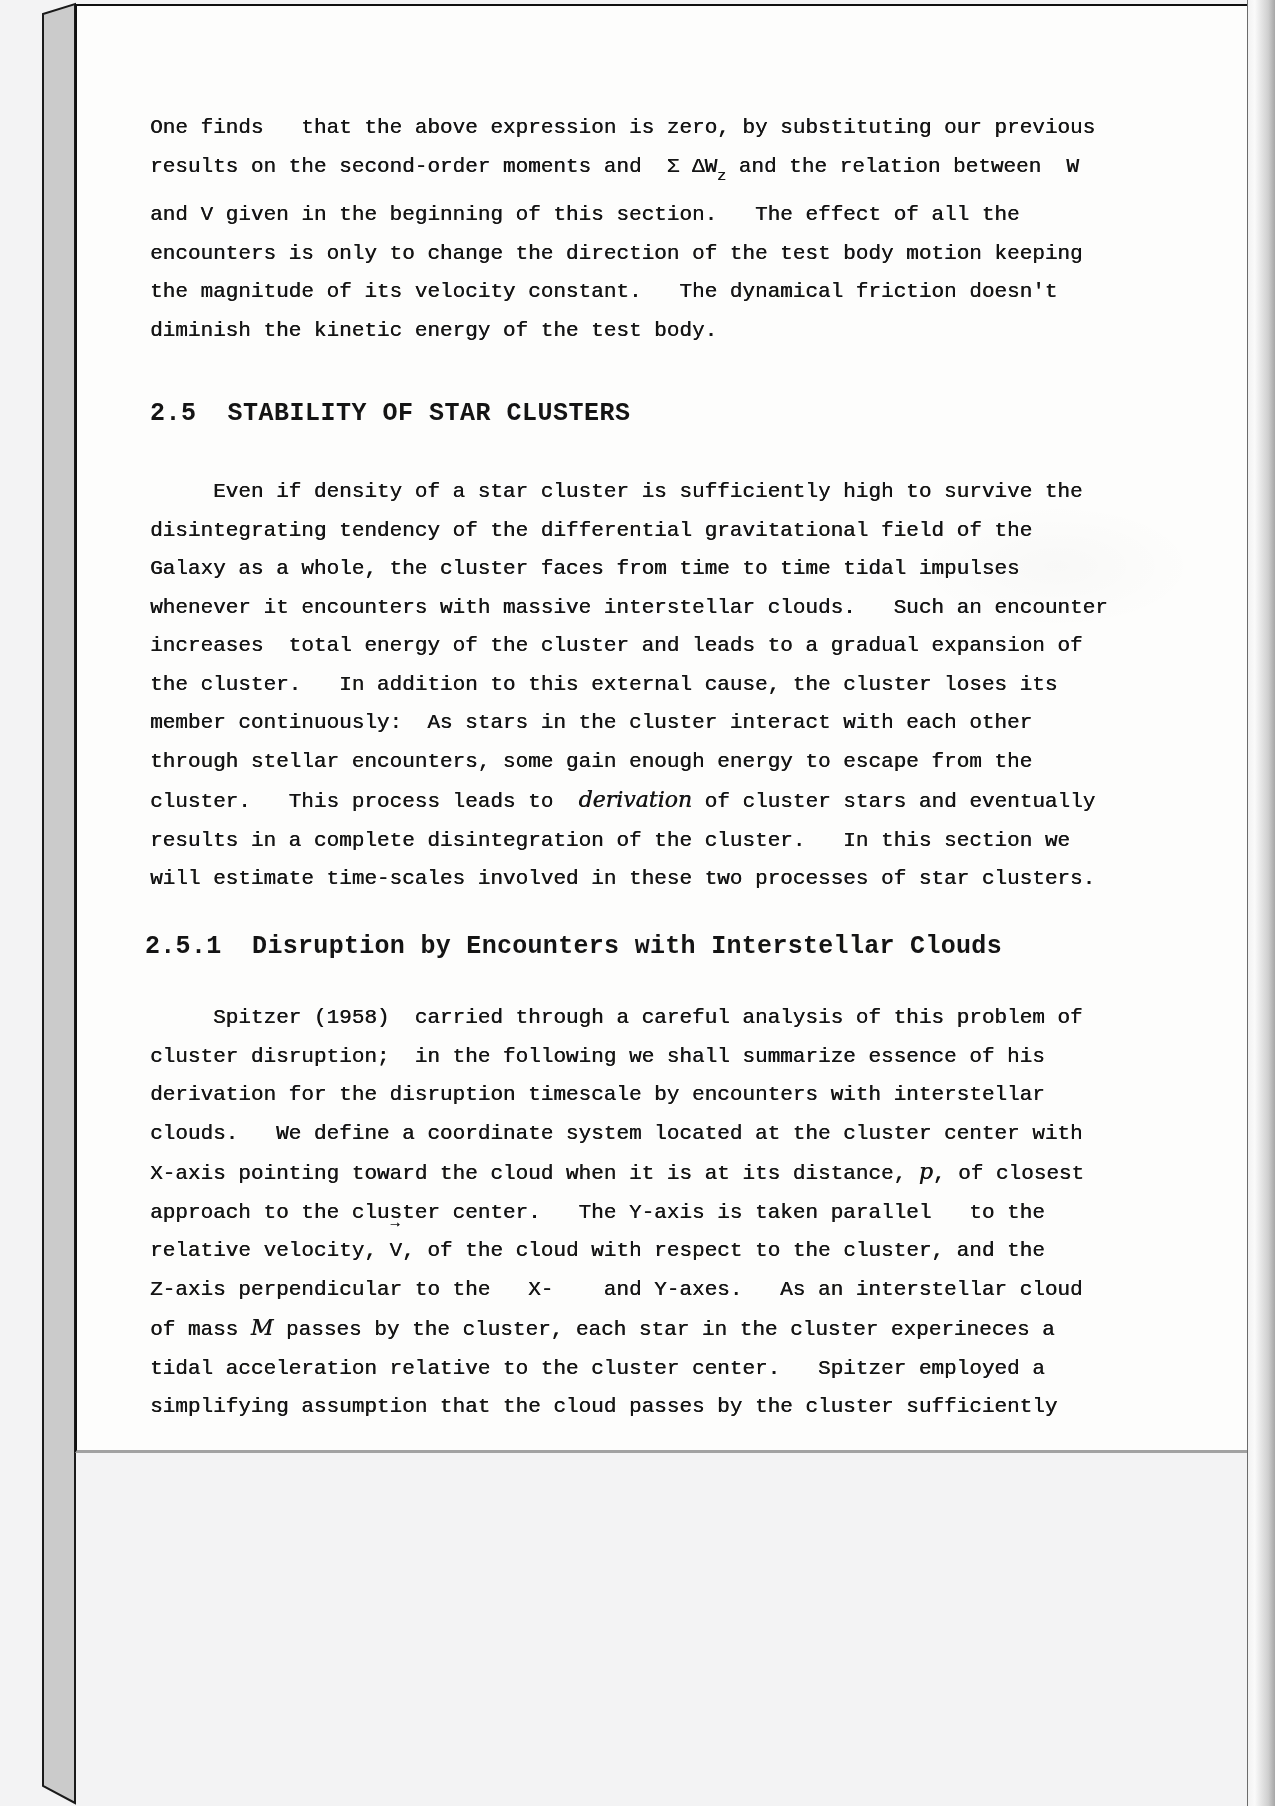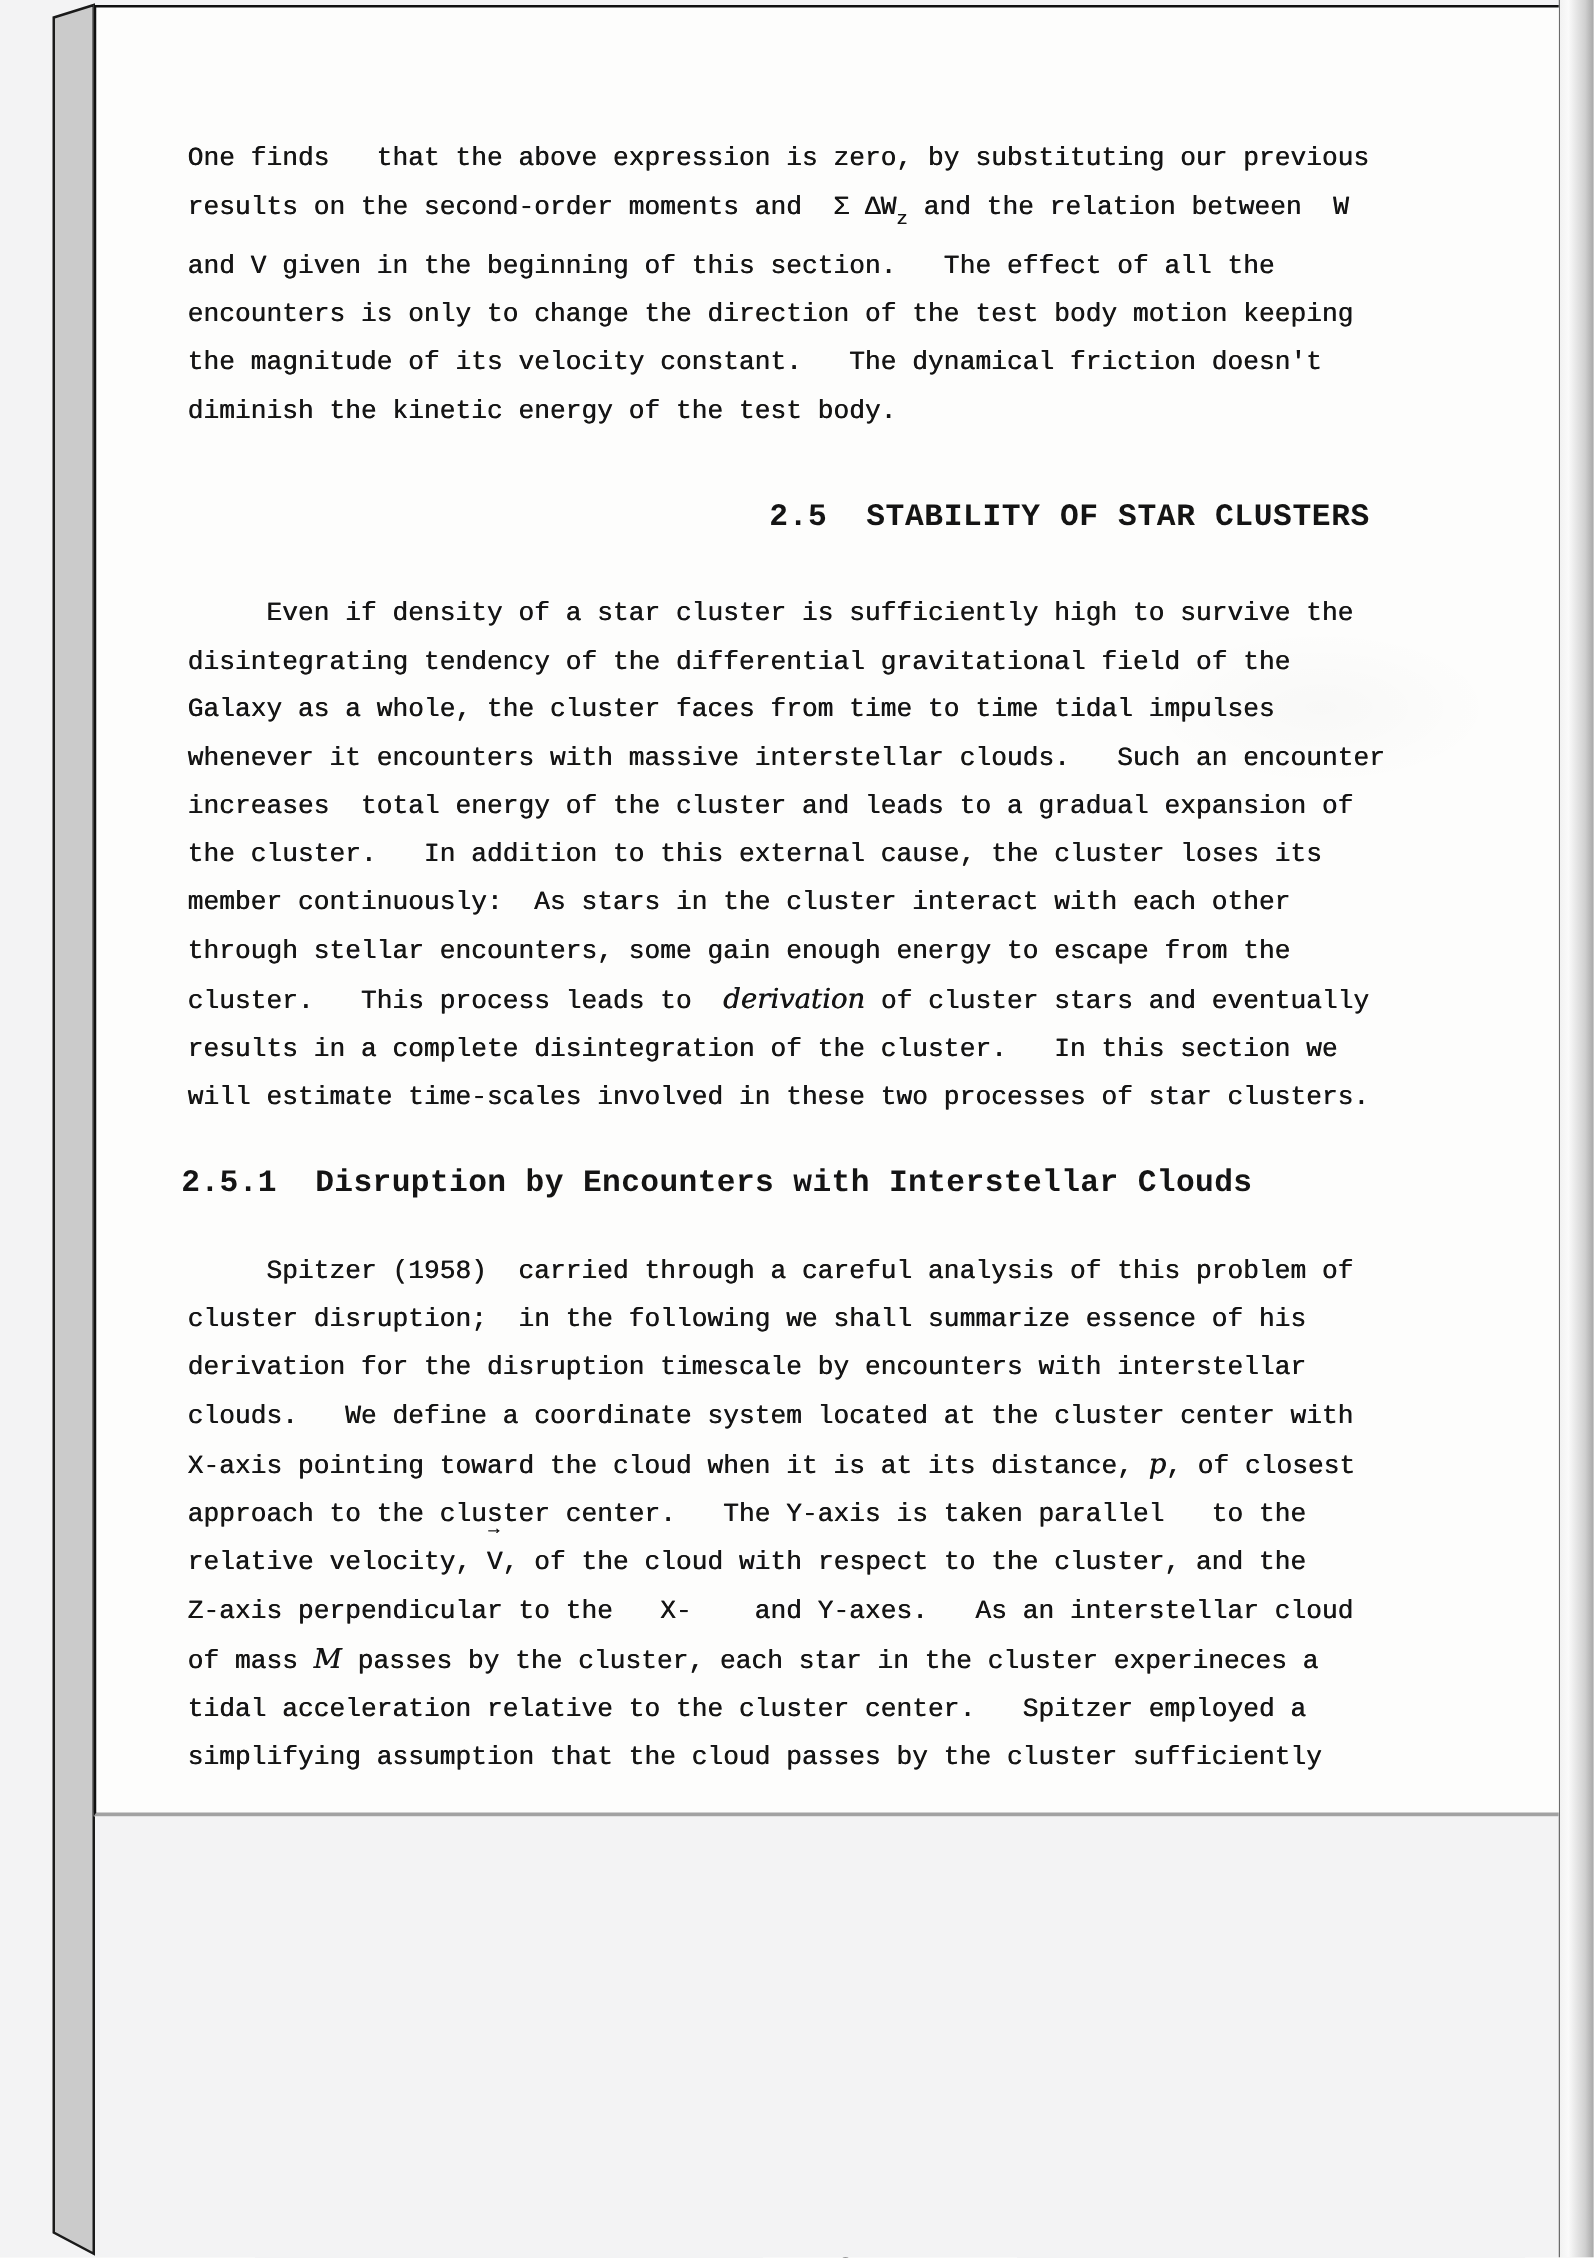--- a/index.html
+++ b/index.html
@@ -34,21 +34,21 @@
     white-space:pre;
     font-size:21px;line-height:38.5px;
     color:#151515;
     text-shadow:0.4px 0 0 currentColor;
   }
   .para1{top:82px;left:73px;}
   .para2{top:446px;left:73px;}
   .para3{top:972px;left:73px;}
   .section-heading{
     position:absolute;top:392px;left:73px;width:946px;
-    margin:0;text-align:right;
+    margin:0;text-align:left;
     font-size:25px;line-height:32px;font-weight:bold;
     color:#141414;letter-spacing:0.5px;
     white-space:pre;
   }
   .subsection-heading{
     position:absolute;top:920px;left:63px;
     margin:5px;
     font-size:25px;line-height:32px;font-weight:bold;
     color:#141414;letter-spacing:0.3px;
     white-space:pre;

